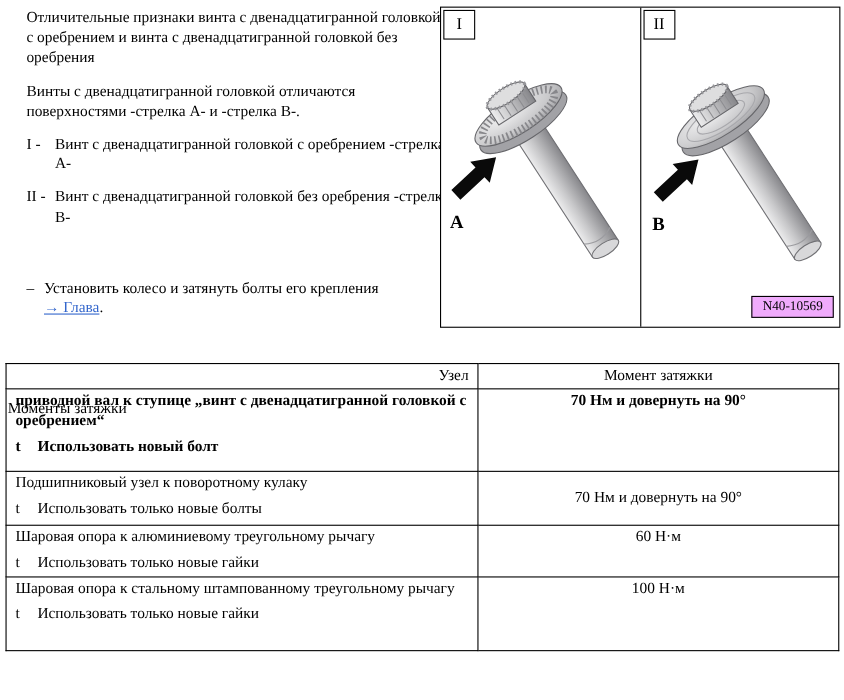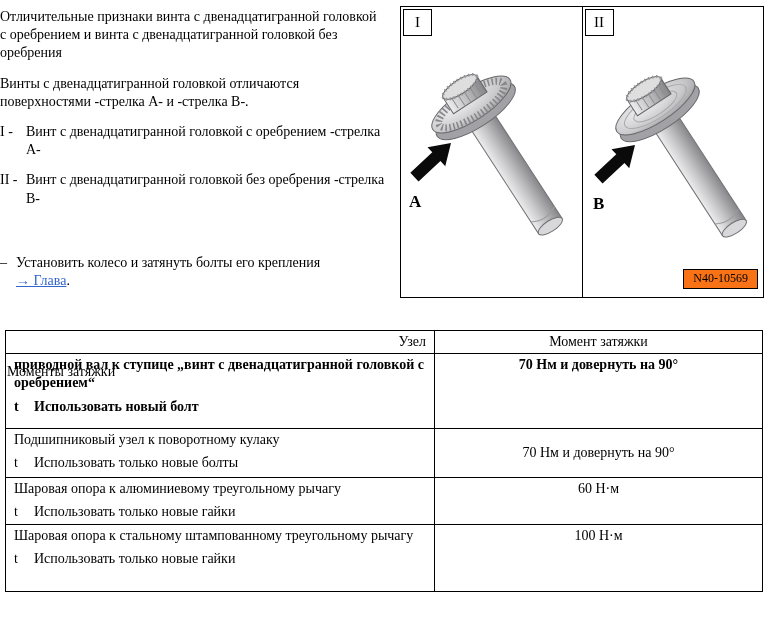--- a/index.html
+++ b/index.html
@@ -2,21 +2,21 @@
 <html><head>
 <meta charset="utf-8">
 <style>
   html, body { margin:0; padding:0; background:#ffffff; }
   .page {
     position:relative; width:767px; height:636px; background:#ffffff;
     font-family:"Liberation Serif", serif; color:#000; font-size:14px;
     line-height:1.3; overflow:hidden;
   }
   
-  .intro { position:absolute; left:0; top:8px; width:385px; }
+  .intro { position:absolute; left:24px; top:8px; width:385px; }
   .intro p { margin:0 0 12px 0; }
   .legend-item { display:flex; margin:0 0 12px 0; }
   .legend-item .num { flex:0 0 26px; }
   .legend-item .txt { flex:1; }
   .step { display:flex; margin-top:46px; }
   .step .dash { flex:0 0 16px; }
   .step a { color:#3366cc; text-decoration:underline; cursor:pointer; }
   
   .figure {
     position:absolute; left:400px; top:6px; width:364px; height:292px;
@@ -24,21 +24,21 @@
   }
   .panel { position:relative; flex:1 1 50%; }
   .panel + .panel { border-left:1px solid #000; }
   .panel-label {
     position:absolute; top:2px; left:2px; width:27px; height:25px;
     border:1px solid #000; display:flex; align-items:center; justify-content:center;
     font-size:15px; background:#fff; z-index:2;
   }
   .fig-code {
     position:absolute; right:5px; bottom:8px; border:1px solid #000;
-    font-size:12px; padding:1px 9px; background:#f97316;margin-top:44px;
+    font-size:12px; padding:1px 9px; background:#f0abfc;margin-top:44px;
   }
   .bolt { position:absolute; left:0; top:8px; }
   
   .torque-title { position:absolute; left:7px; top:324px;margin-top:39px; }
   table.torques {
     position:absolute; left:5px; top:330px; width:758px;
     border-collapse:collapse; font-size:14px; table-layout:fixed;
   }
   table.torques th, table.torques td {
     border:1px solid #000; padding:2px 8px; vertical-align:top; font-weight:normal;

